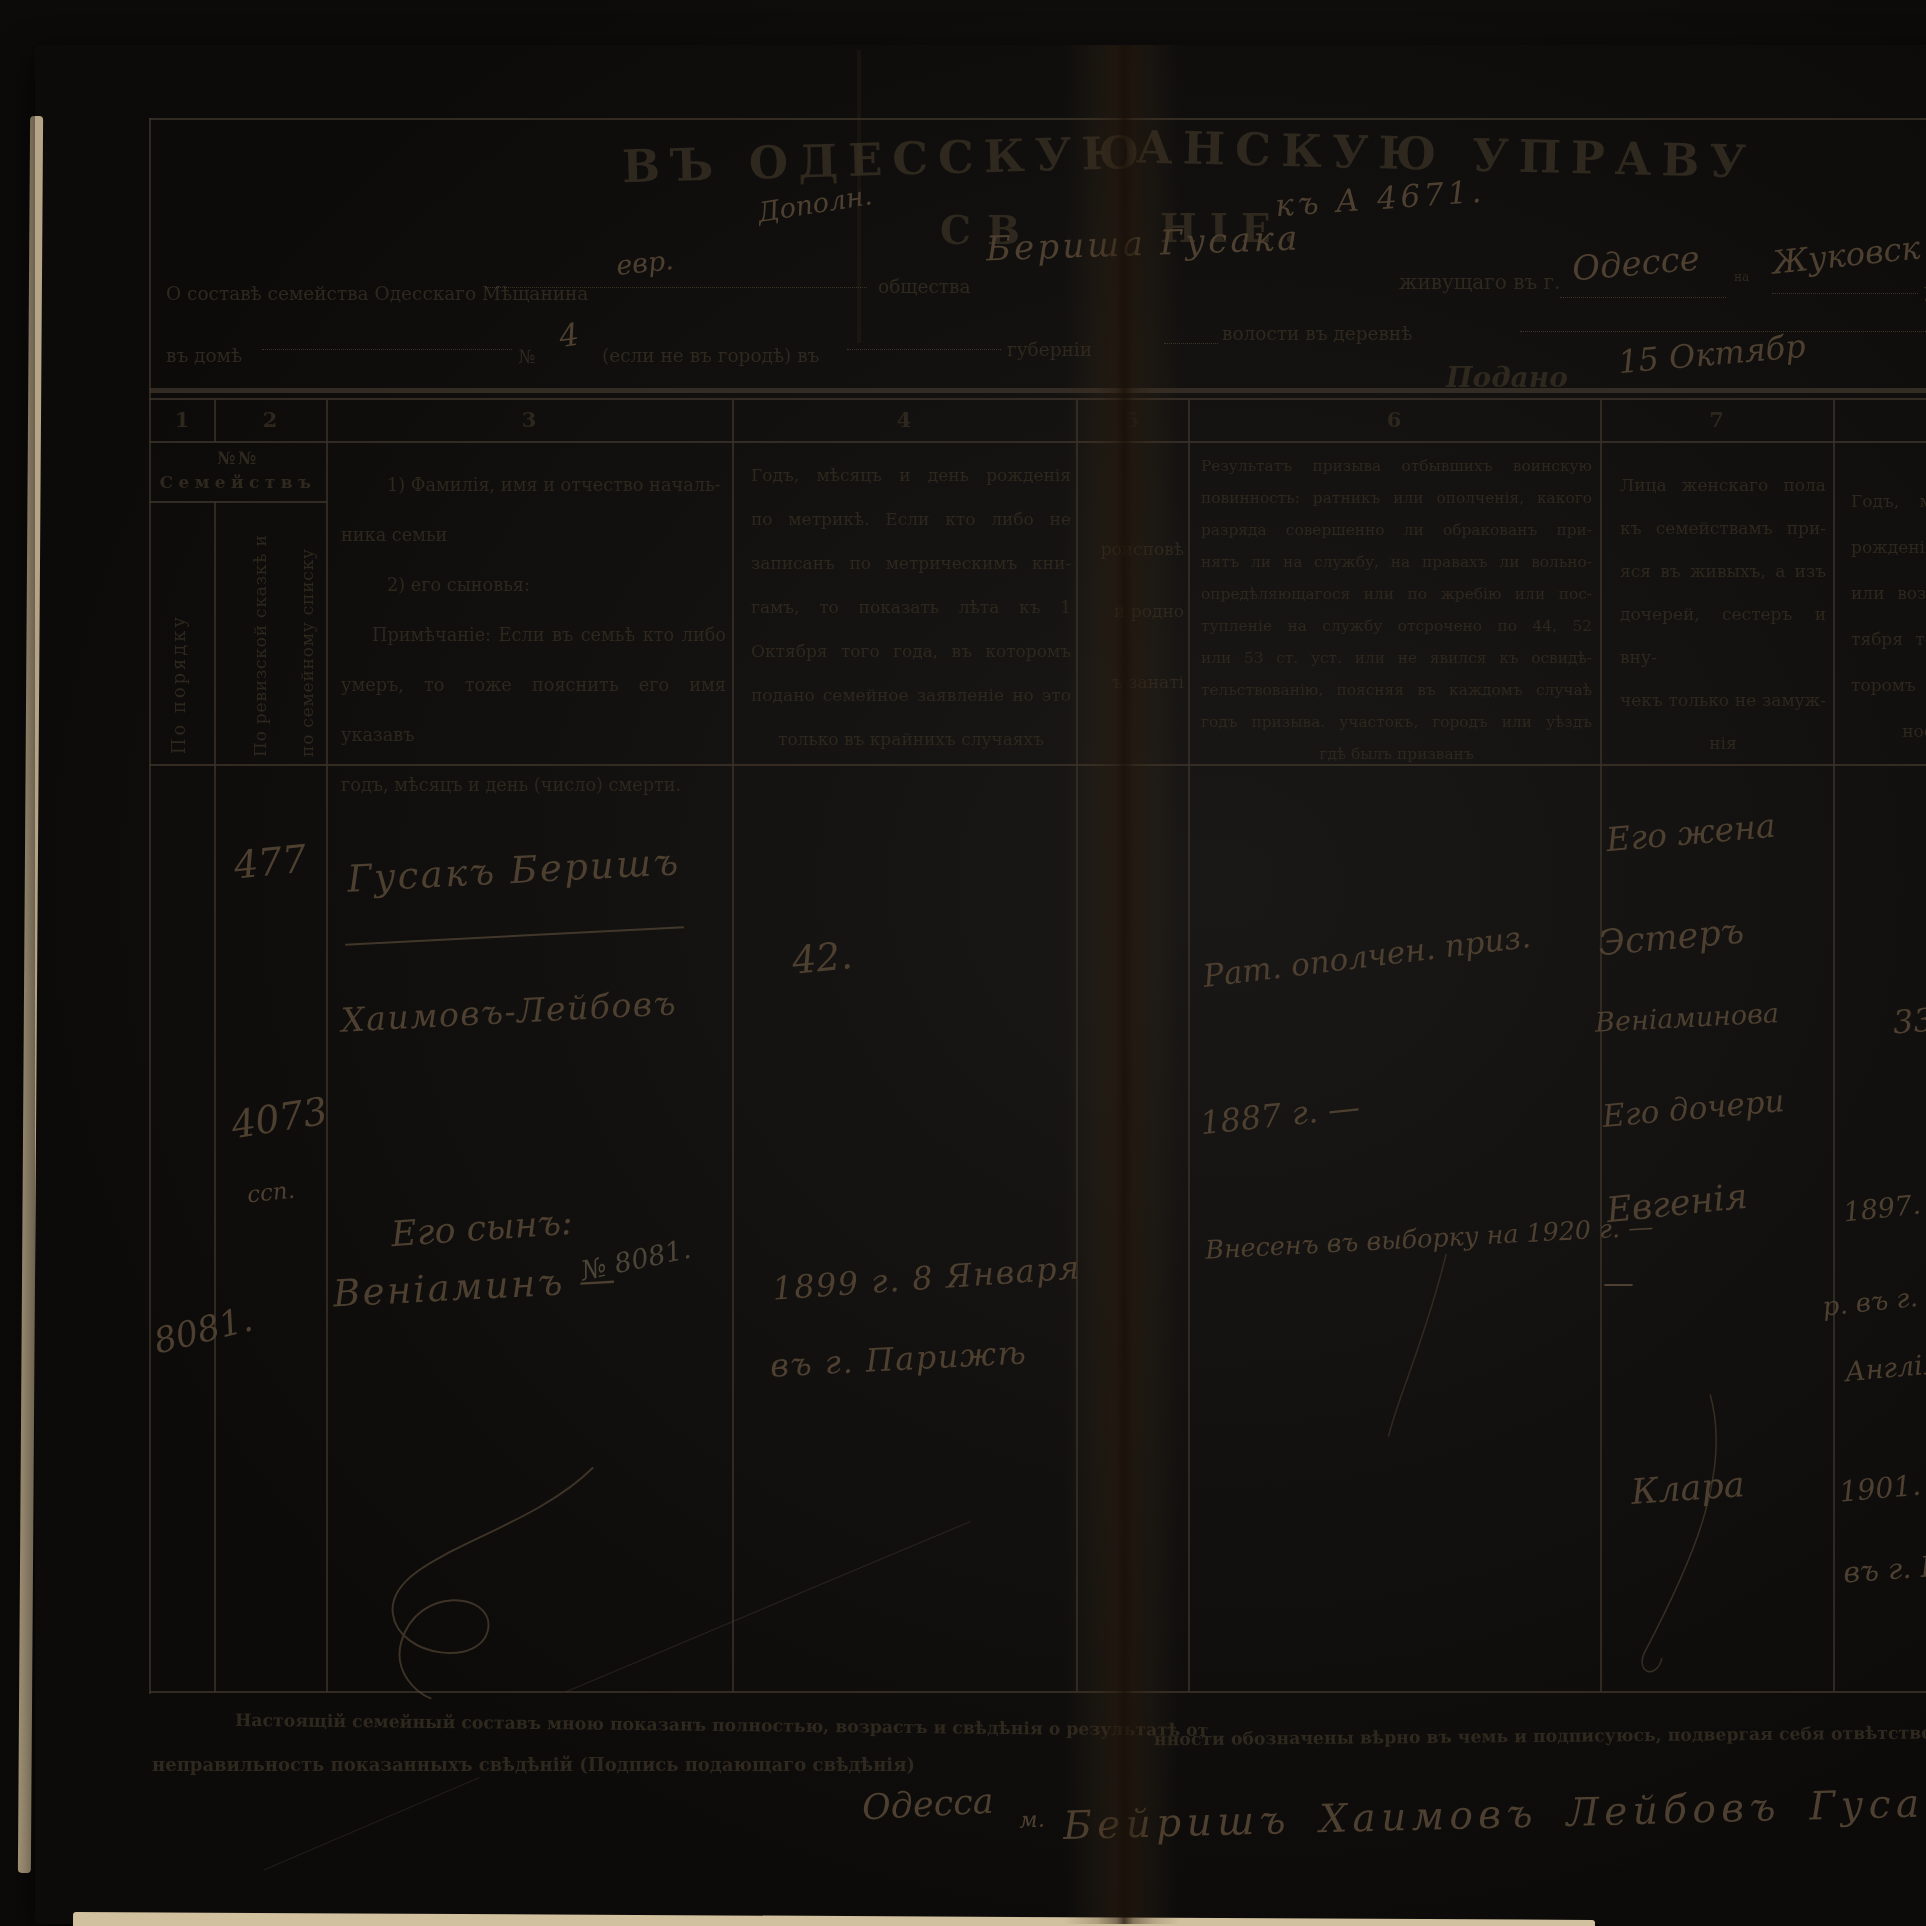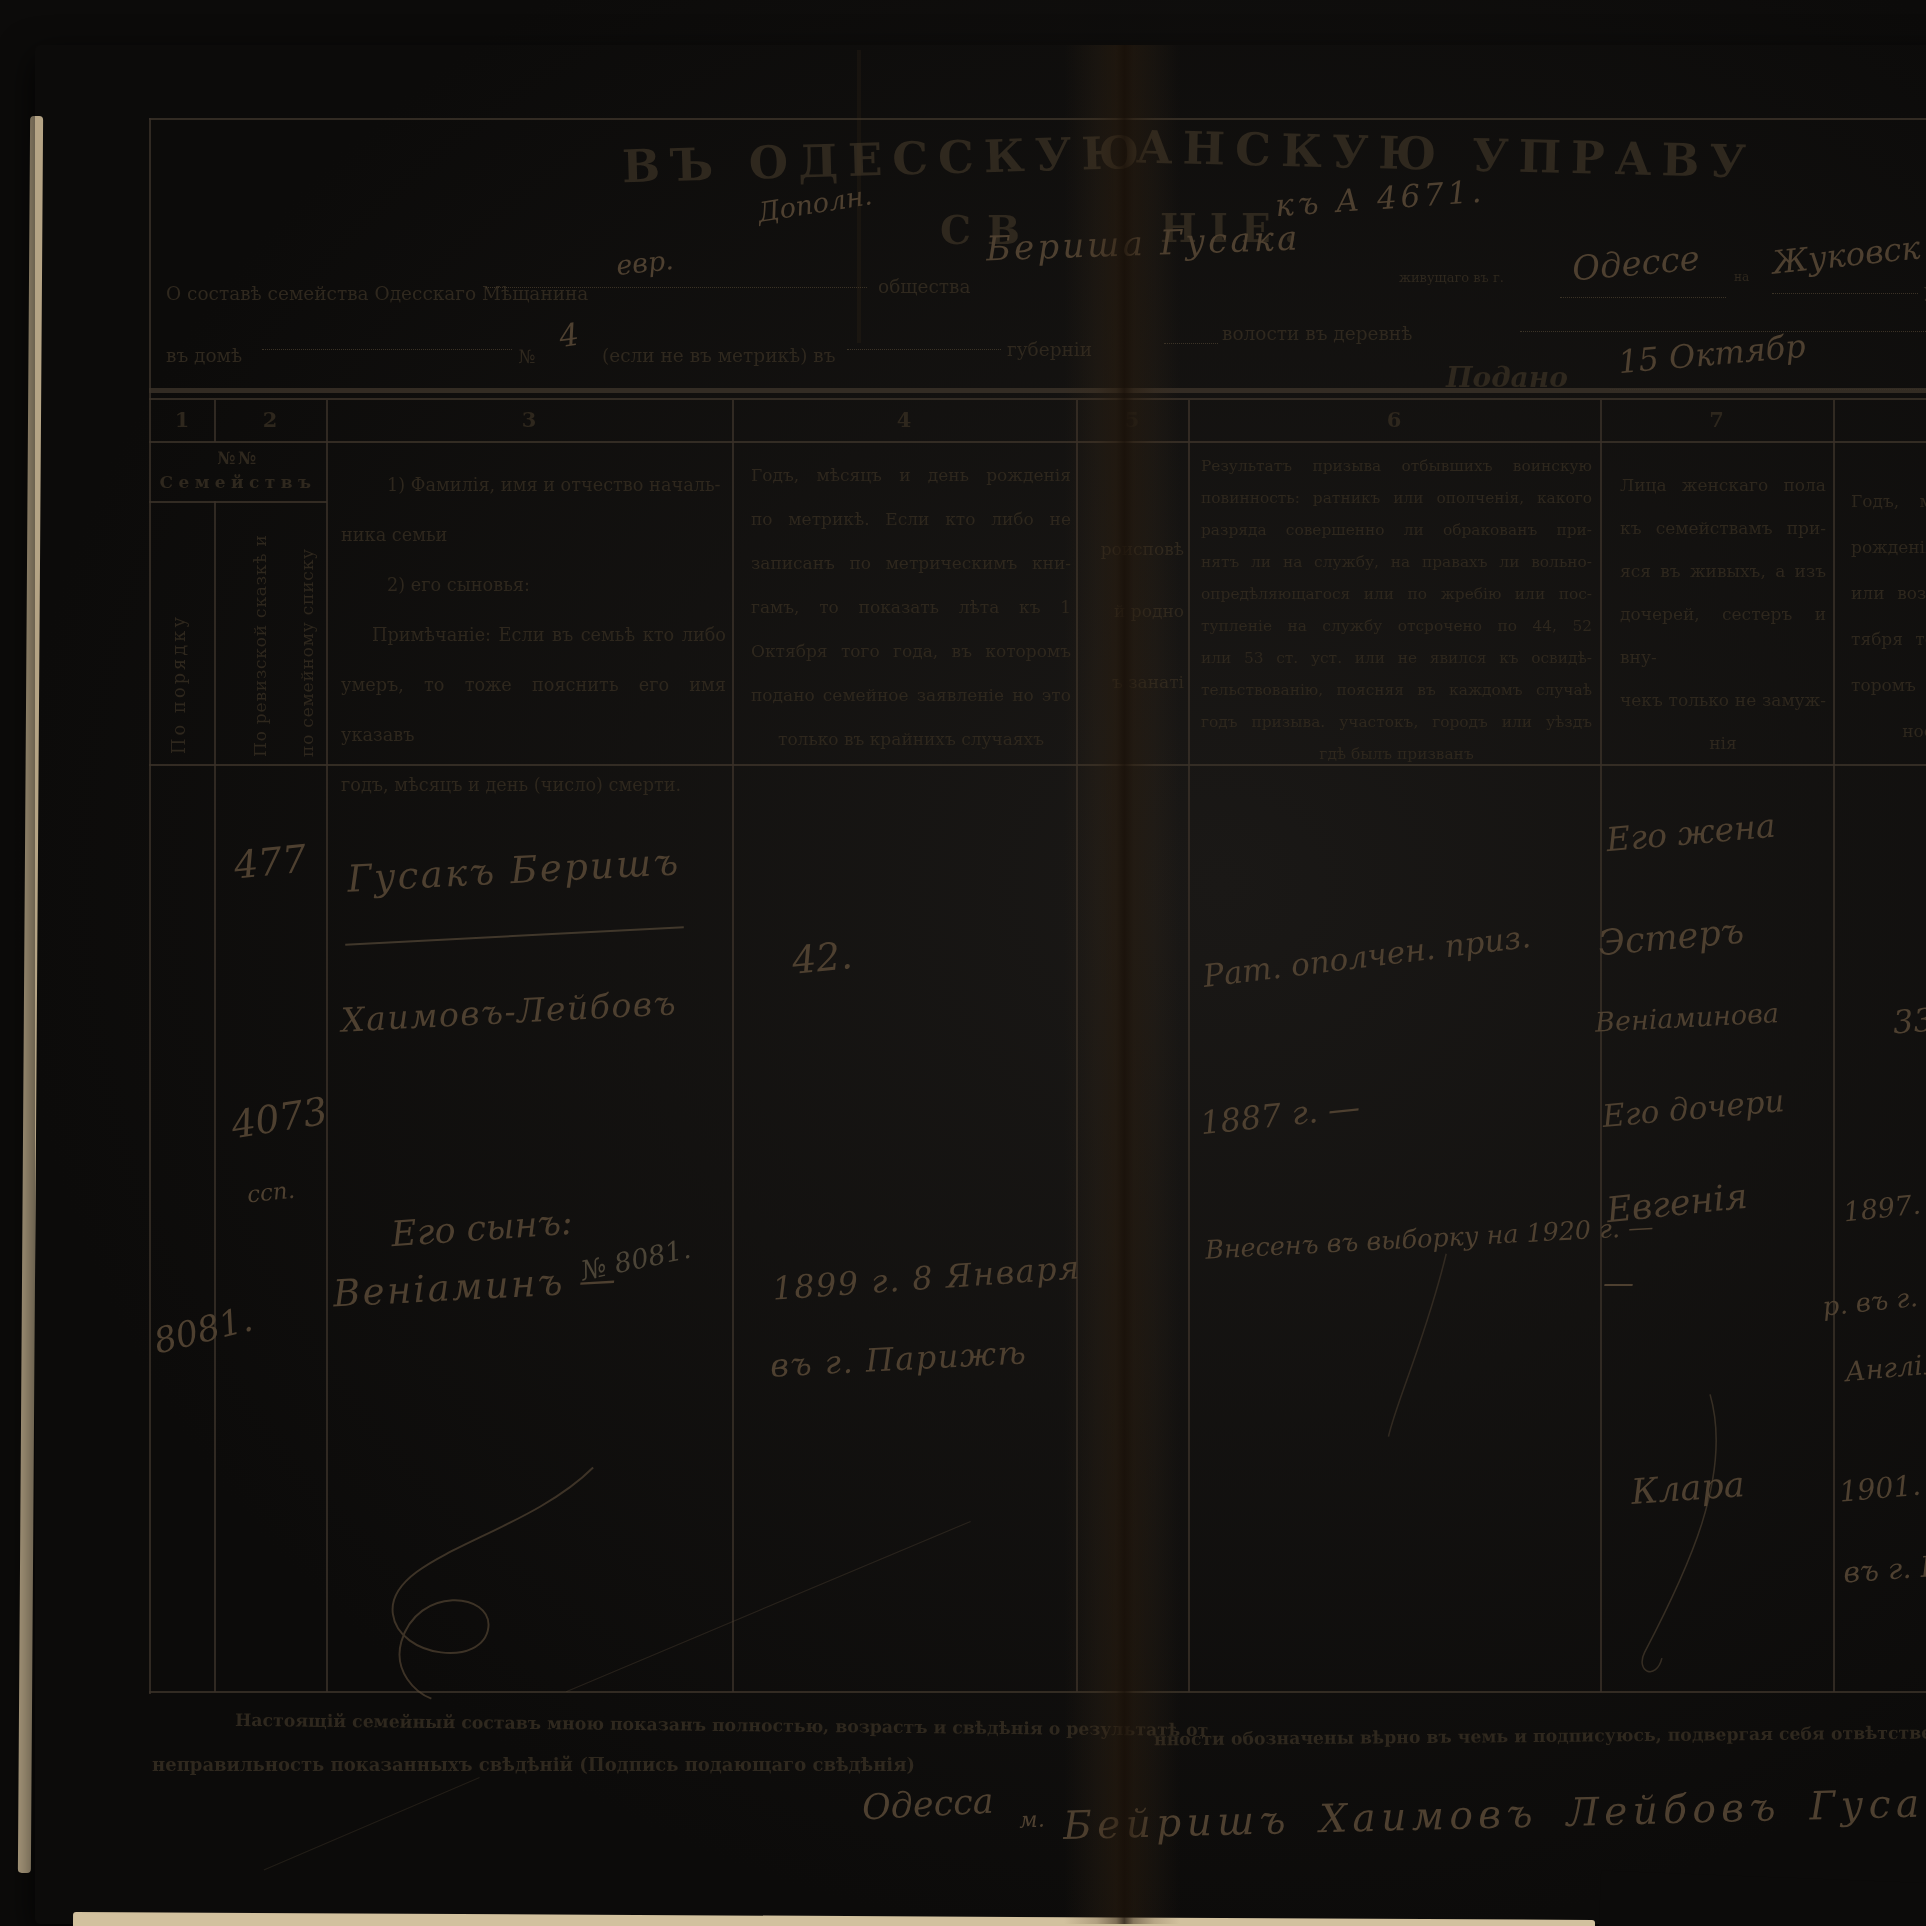--- a/index.html
+++ b/index.html
@@ -51,33 +51,33 @@
   <div class="abs hw" style="left:757px;top:188px;font-size:27px;transform:rotate(-9deg);">Дополн.</div>
   <div class="abs printed bold" style="left:940px;top:207px;font-size:39px;letter-spacing:16px;">СВ</div>
   <div class="abs printed bold" style="left:1160px;top:205px;font-size:39px;letter-spacing:13px;">НІЕ.</div>
   <div class="abs hw" style="left:1275px;top:180px;font-size:31px;letter-spacing:3.9px;transform:rotate(-4deg);">къ А 4671.</div>
 
   <div class="abs printed" style="left:166px;top:283px;font-size:18.5px;white-space:nowrap;">О составѣ семейства Одесскаго Мѣщанина</div>
   <div class="abs dotline" style="left:486px;top:287px;width:381px;"></div>
   <div class="abs hw" style="left:616px;top:247px;font-size:27px;transform:rotate(-6deg);">евр.</div>
   <div class="abs printed" style="left:878px;top:276px;font-size:18.5px;">общества</div>
   <div class="abs hw" style="left:986px;top:223px;font-size:34px;letter-spacing:3.1px;transform:rotate(-2deg);">Бериша Гусака</div>
-  <div class="abs printed" style="left:1399px;top:270px;font-size:13px;white-space:nowrap;">живущаго въ г.</div>
+  <div class="abs printed" style="left:1399px;top:270px;font-size:20px;white-space:nowrap;">живущаго въ г.</div>
   <div class="abs dotline" style="left:1560px;top:297px;width:166px;"></div>
   <div class="abs hw" style="left:1572px;top:243px;font-size:34px;transform:rotate(-5deg);">Одессе</div>
   <div class="abs printed" style="left:1734px;top:270px;font-size:12px;">на</div>
   <div class="abs hw" style="left:1772px;top:236px;font-size:32px;transform:rotate(-6deg);">Жуковск</div>
   <div class="abs dotline" style="left:1772px;top:293px;width:146px;"></div>
   <div class="abs printed" style="left:1924px;top:280px;font-size:18.5px;">ул.</div>
 
   <div class="abs printed" style="left:166px;top:345px;font-size:18.5px;">въ домѣ</div>
   <div class="abs dotline" style="left:262px;top:349px;width:250px;"></div>
   <div class="abs printed" style="left:518px;top:346px;font-size:18.5px;">№</div>
   <div class="abs hw" style="left:559px;top:317px;font-size:31px;transform:rotate(-8deg);">4</div>
-  <div class="abs printed" style="left:602px;top:345px;font-size:18.5px;white-space:nowrap;">(если не въ метрикѣ) въ</div>
+  <div class="abs printed" style="left:602px;top:345px;font-size:18.5px;white-space:nowrap;">(если не въ городѣ) въ</div>
   <div class="abs dotline" style="left:847px;top:349px;width:154px;"></div>
   <div class="abs printed" style="left:1007px;top:339px;font-size:18.5px;">губерніи</div>
   <div class="abs dotline" style="left:1164px;top:343px;width:54px;"></div>
   <div class="abs printed" style="left:1222px;top:323px;font-size:18.5px;white-space:nowrap;">волости въ деревнѣ</div>
   <div class="abs dotline" style="left:1520px;top:331px;width:532px;"></div>
 
   <div class="abs printed bold" style="left:1446px;top:361px;font-size:28px;font-style:italic;">Подано</div>
   <div class="abs dotline" style="left:1610px;top:389px;width:331px;"></div>
   <div class="abs hw" style="left:1618px;top:335px;font-size:32px;transform:rotate(-5deg);">15 Октябр</div>
 

